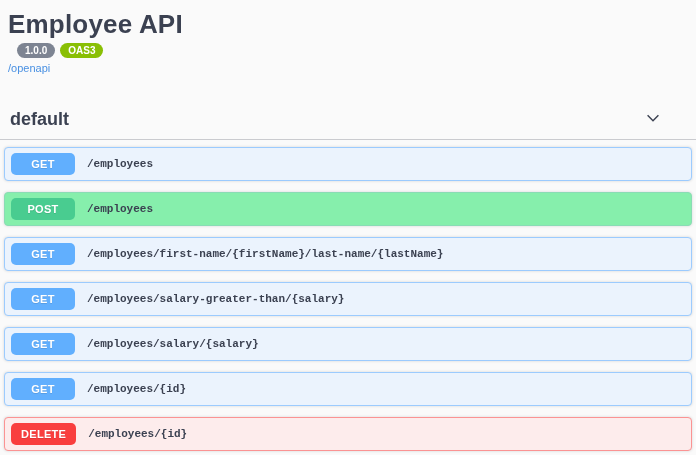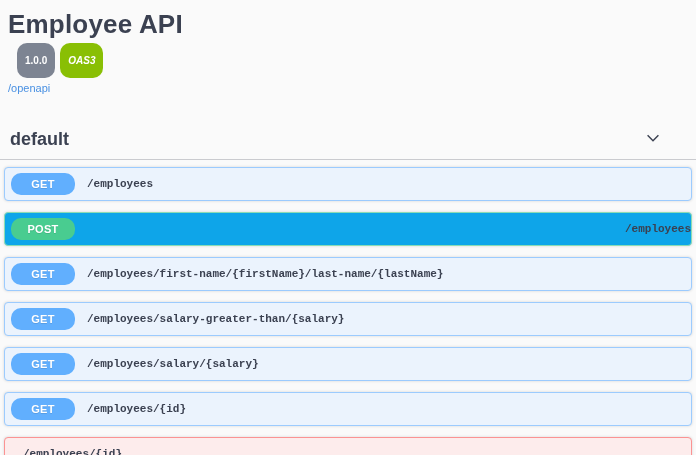--- a/index.html
+++ b/index.html
@@ -8,49 +8,49 @@
     background:#fafafa;
     font-family:"Liberation Sans", sans-serif;
     color:#3b4151;
     overflow:hidden;
   }
   .info { padding:10px 8px 0 8px; }
   .title-line { display:flex; align-items:flex-start;flex-direction:column; }
   .page-title { font-size:26px; font-weight:700; color:#3b4151; line-height:1.15; letter-spacing:.2px; }
   .badges { display:flex; gap:5px; margin-left:9px; margin-top:3px; }
   .pill {
-    color:#fff; font-size:10px; font-weight:700; padding:10px 8px;
+    color:#fff; font-size:10px; font-weight:700; padding:0 8px;
     border-radius:10px; line-height:1.5; white-space:nowrap;
   }
   .pill.version { background:var(--c-verbadge,#7d8492); }
-  .pill.oas { background:var(--c-oasbadge,#89bf04);font-style:italic; }
+  .pill.oas { background:var(--c-oasbadge,#89bf04); }
   .base-url {
     display:inline-block; margin-top:0; font-size:11px;
     color:var(--c-link,#4990e2); text-decoration:none; cursor:pointer;
   }
   .section-header {
     margin-top:29px; display:flex; align-items:flex-start; justify-content:space-between;
     padding:4px 10px 9px 10px; border-bottom:1px solid rgba(59,65,81,.25); cursor:pointer;
   }
   .section-title { font-size:18px; font-weight:700; color:#3b4151; }
   .collapse-btn {
     background:none; border:none; cursor:pointer;
     padding:0; margin-right:24px; display:flex; align-items:center;
   }
   .ops { padding:7px 4px 0 4px; }
   .op-row {
     display:flex; align-items:center; height:34px; margin-bottom:11px;
     border-radius:4px; border:1px solid; box-shadow:0 0 3px rgba(0,0,0,.15);
     padding-left:6px; cursor:pointer;
   }
   .op-row.get    { background:#ebf3fd; border-color:#9ccbfe; }
-  .op-row.post   { background:#0ea5e9; border-color:#8adcb5;justify-content:space-between; }
+  .op-row.post   { background:#86efac; border-color:#8adcb5; }
   .op-row.delete { background:#fdecec; border-color:#fb9393; }
   .method {
-    min-width:64px; text-align:center; padding:5px 10px; border-radius:10px;
+    min-width:64px; text-align:center; padding:5px 10px; border-radius:5px;
     color:#fff; font-size:11px; font-weight:700; letter-spacing:.3px;
     text-shadow:0 1px 0 rgba(0,0,0,.1); font-family:"Liberation Sans", sans-serif;
   }
   .op-row.get    .method { background:var(--c-get,#61affe); }
   .op-row.post   .method { background:var(--c-post,#49cc90); }
   .op-row.delete .method { background:var(--c-delete,#f93e3e); }
   .path {
     margin-left:12px; font-family:"Liberation Mono","DejaVu Sans Mono",monospace;
     font-size:11px; font-weight:700; color:#3b4151; white-space:nowrap;
   }
@@ -99,15 +99,16 @@
   </div>
     <div class="op-row get">
     <span class="method">GET</span>
     <span class="path">/employees/salary/{salary}</span>
   </div>
     <div class="op-row get">
     <span class="method">GET</span>
     <span class="path">/employees/{id}</span>
   </div>
     <div class="op-row delete">
+    <span class="method">DELETE</span>
     <span class="path">/employees/{id}</span>
   </div>
   </div>
 
 </body></html>

